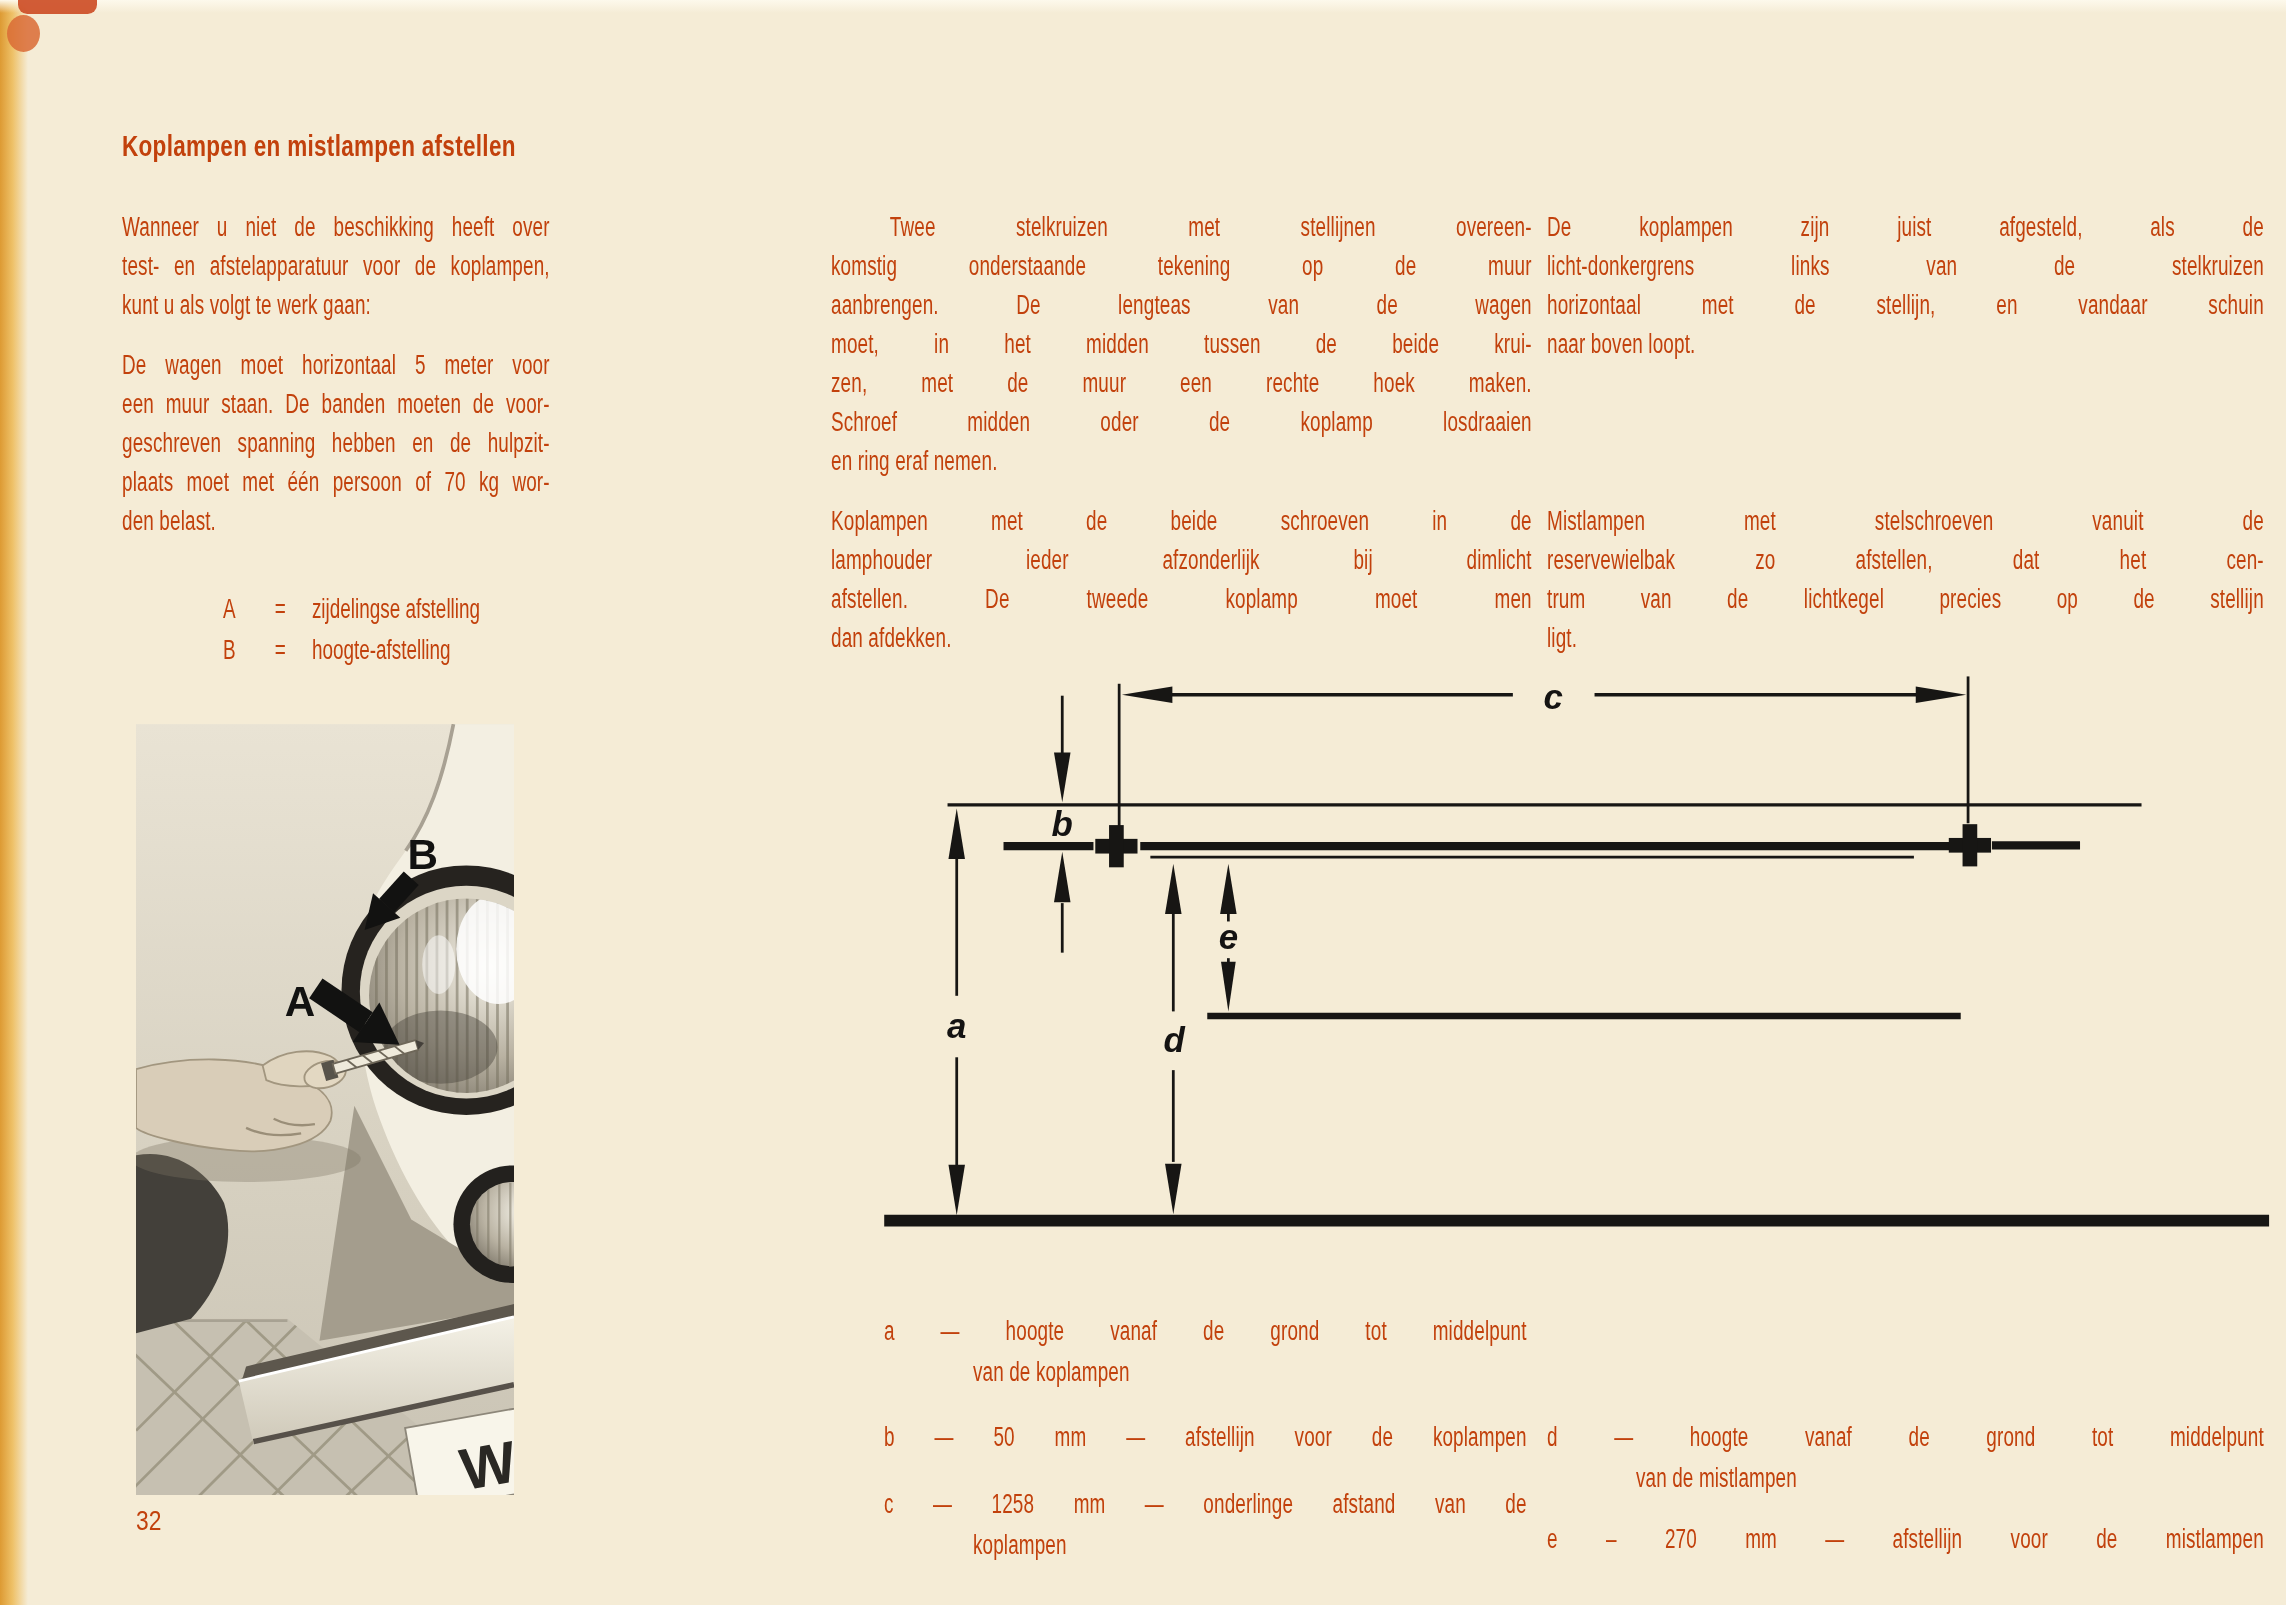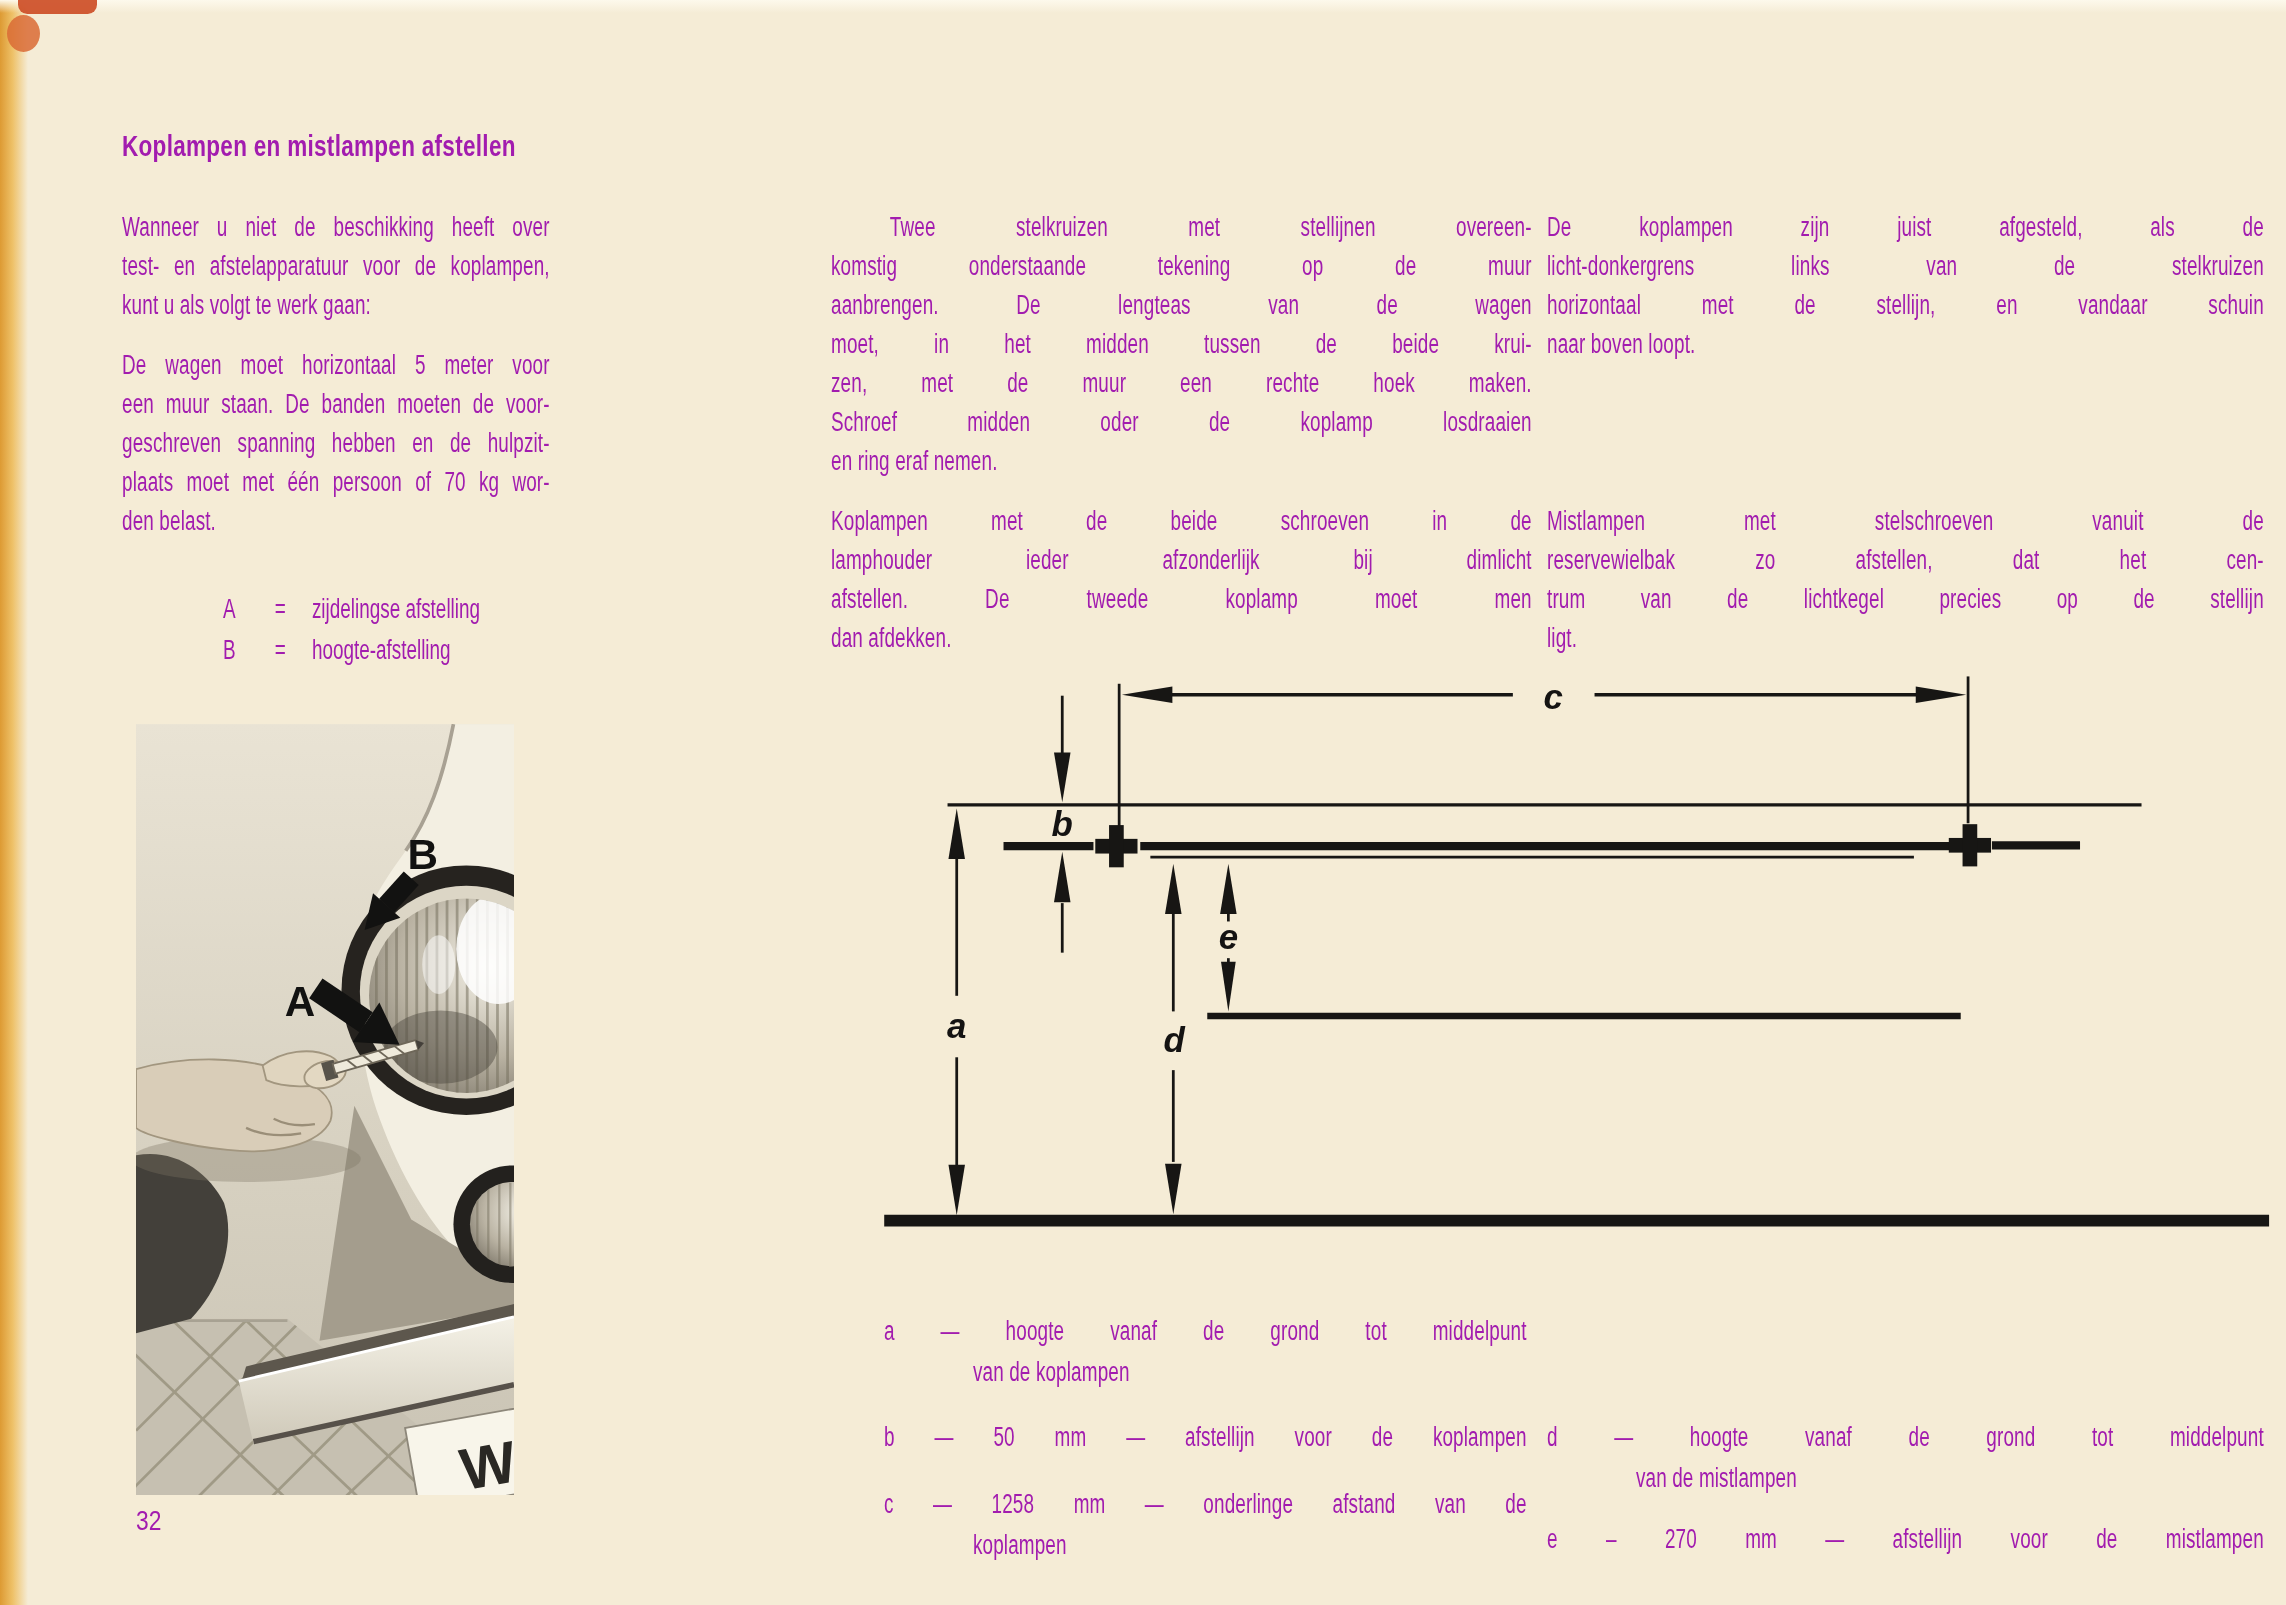--- a/index.html
+++ b/index.html
@@ -1,19 +1,19 @@
 <!DOCTYPE html>
 <html style="font-size:14.7px"><head>
 <meta charset="utf-8">
 <style>
   html,body { margin:0; padding:0; background:#f5ecd6; }
   .page {
     position:relative; width:2287px; height:1605px;
     background:#f5ecd6; overflow:hidden;
-    font-family:"Liberation Sans", sans-serif; color:#a21caf;
+    font-family:"Liberation Sans", sans-serif; color:#c2410c;
   }
   .edge-left {
     position:absolute; left:0; top:0; bottom:0; width:27.5px;
     background:linear-gradient(90deg,#dd9a33 0%,#eec168 45%,rgba(246,237,214,0) 100%);
   }
   .edge-top {
     position:absolute; left:0; top:0; right:0; height:13px;
     background:linear-gradient(180deg,#fdf9ec 0%,rgba(245,236,214,0) 100%);
   }
   .mark1 { position:absolute; left:18.4px; top:0; width:79px; height:13.8px;

